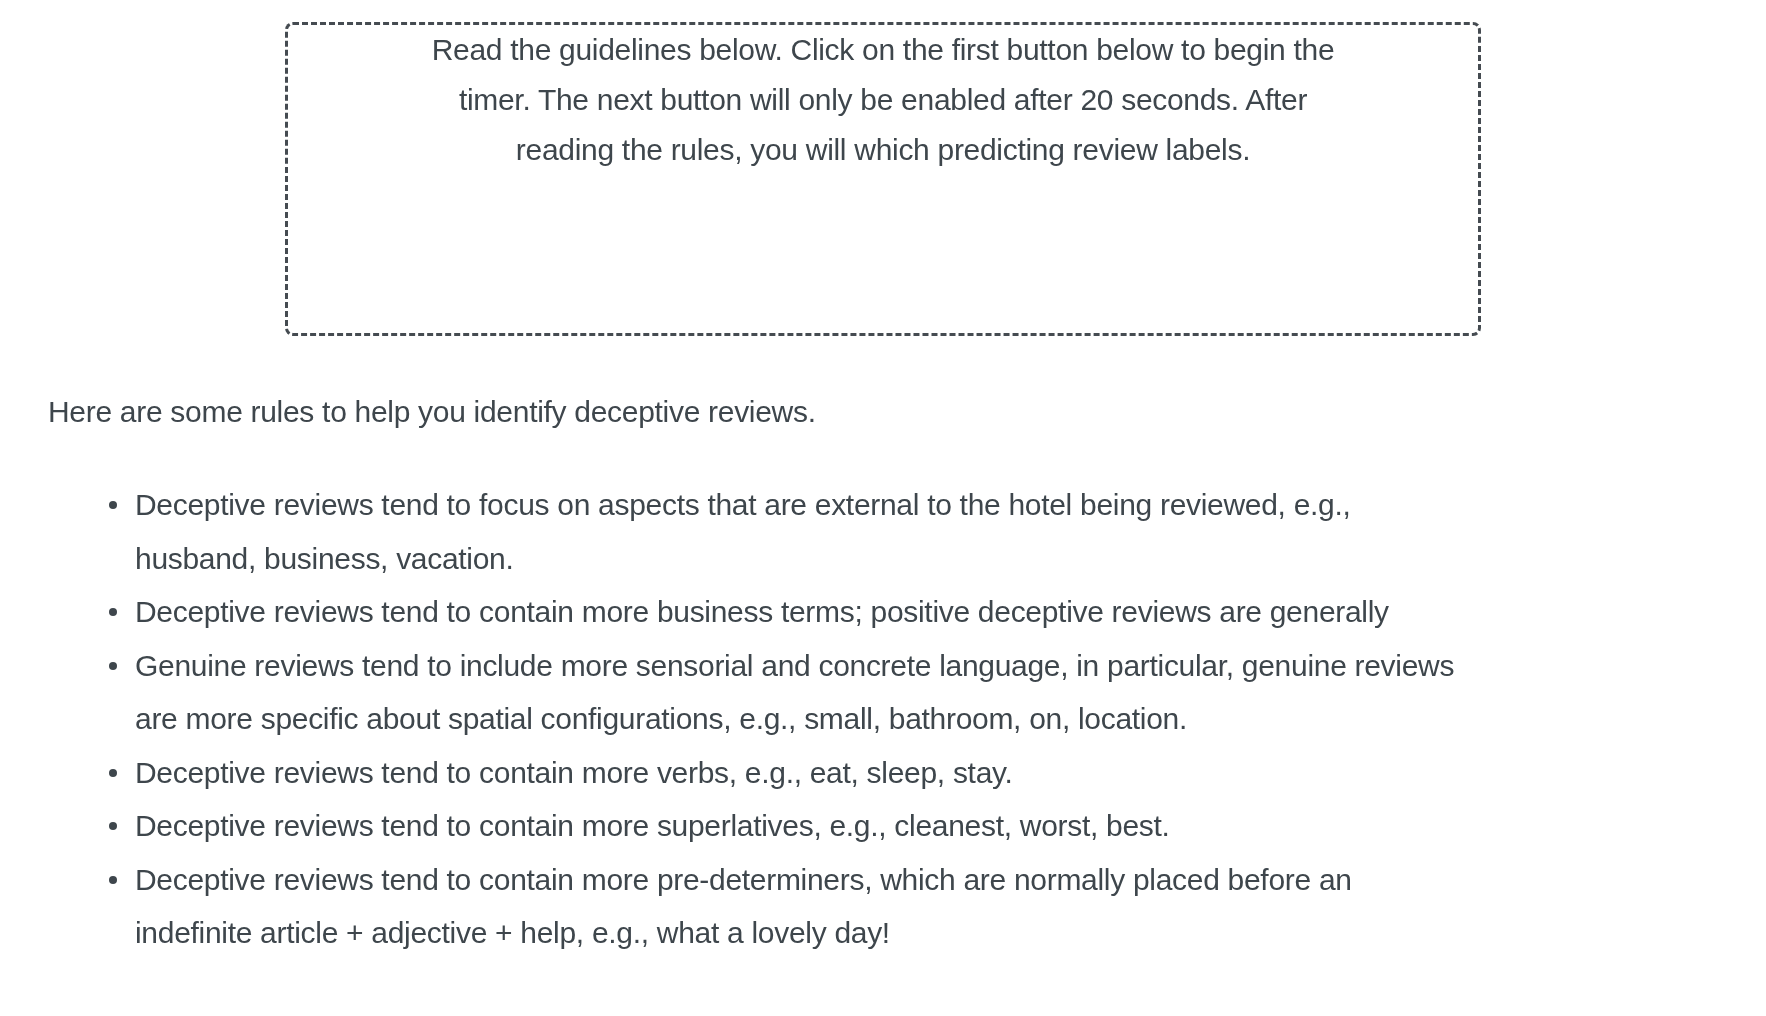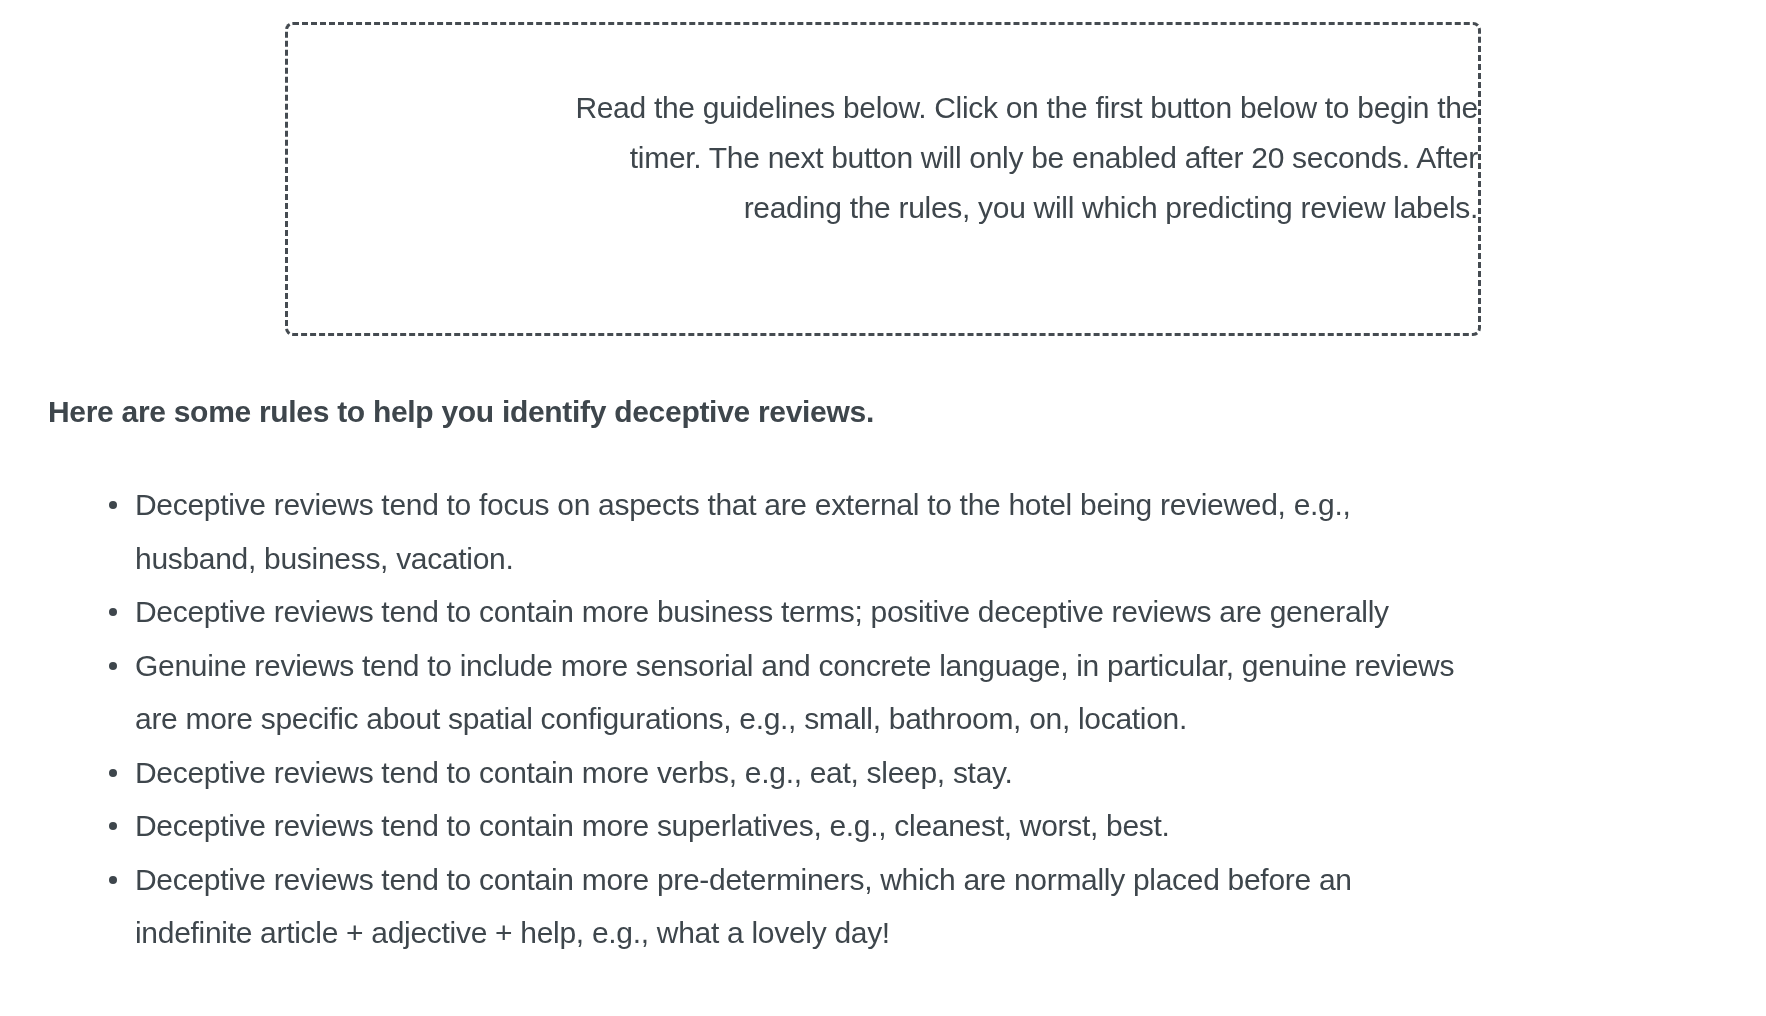--- a/index.html
+++ b/index.html
@@ -29,35 +29,32 @@
   }
   .notice-title {
     line-height: 50px;
     margin-top: 25px;
     white-space: nowrap;
   }
   .notice-title .em {
     font-weight: 700;
   }
   .notice-instructions {
-    margin-top: 58px;
-    text-align: right;
   }
   .notice-instructions .line {
     display: block;
     line-height: 50px;
     white-space: nowrap;
   }
 
   
   .rules-intro {
     margin: 49px 1px 0 48px;
     line-height: 54px;
     white-space: nowrap;
-    font-weight: bold;
   }
 
   
   ul.rules-list {
     list-style: none;
     margin: 39px 0 0 135px;
     padding: 0;
   }
   ul.rules-list li {
     position: relative;

